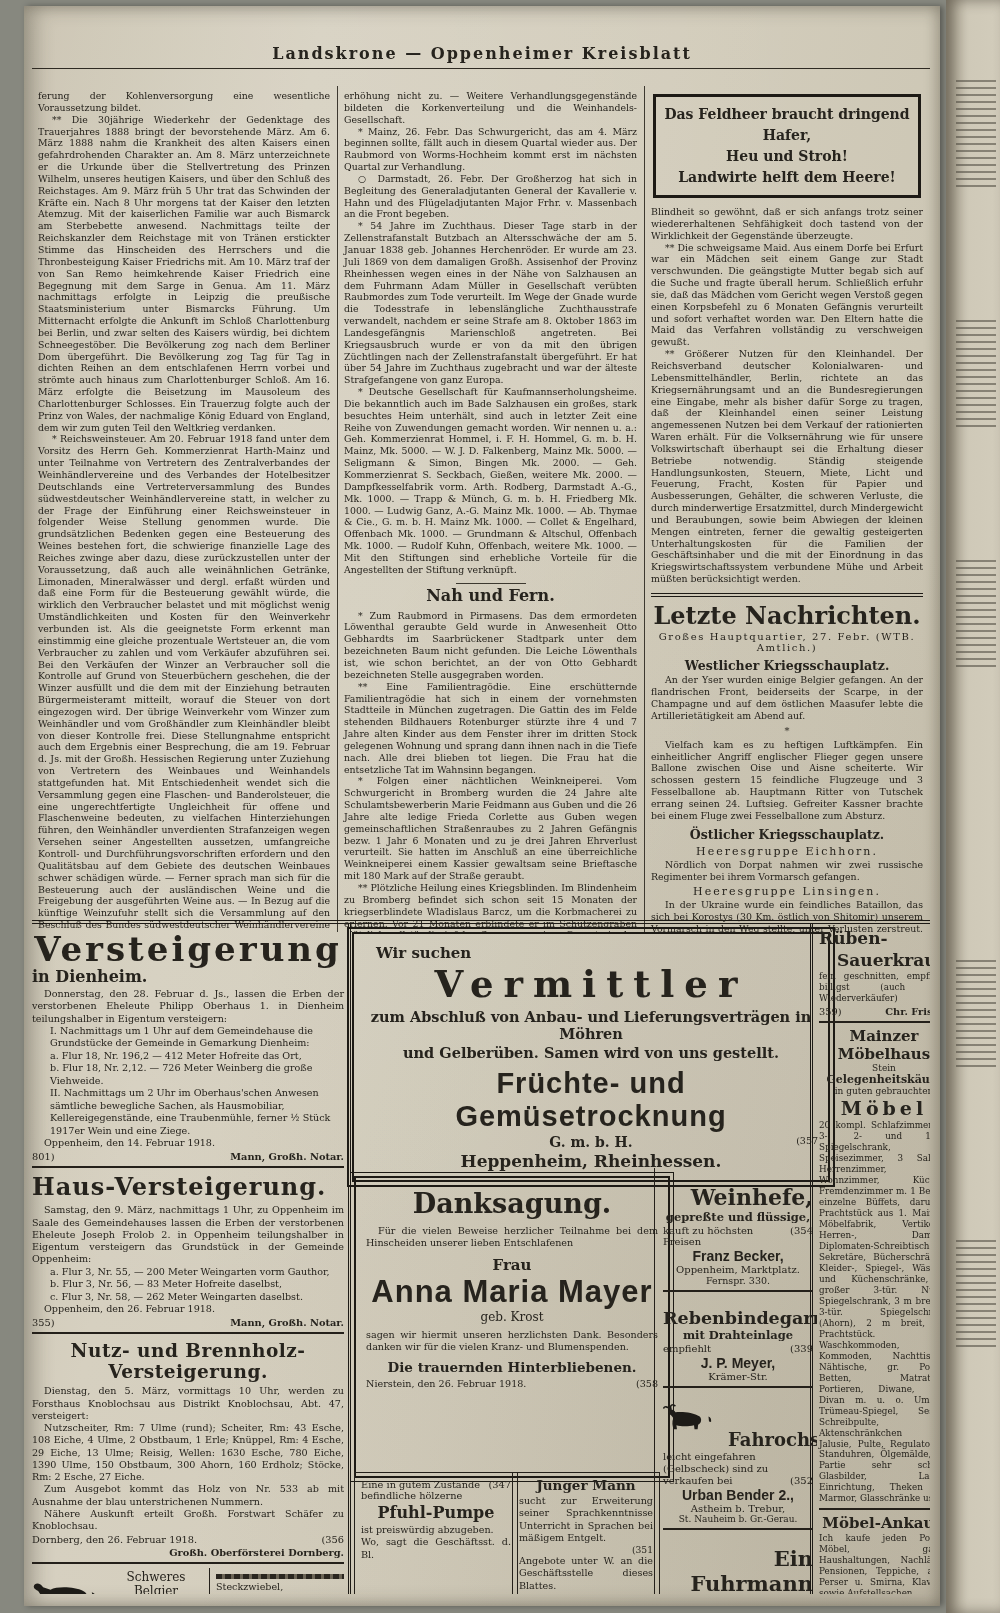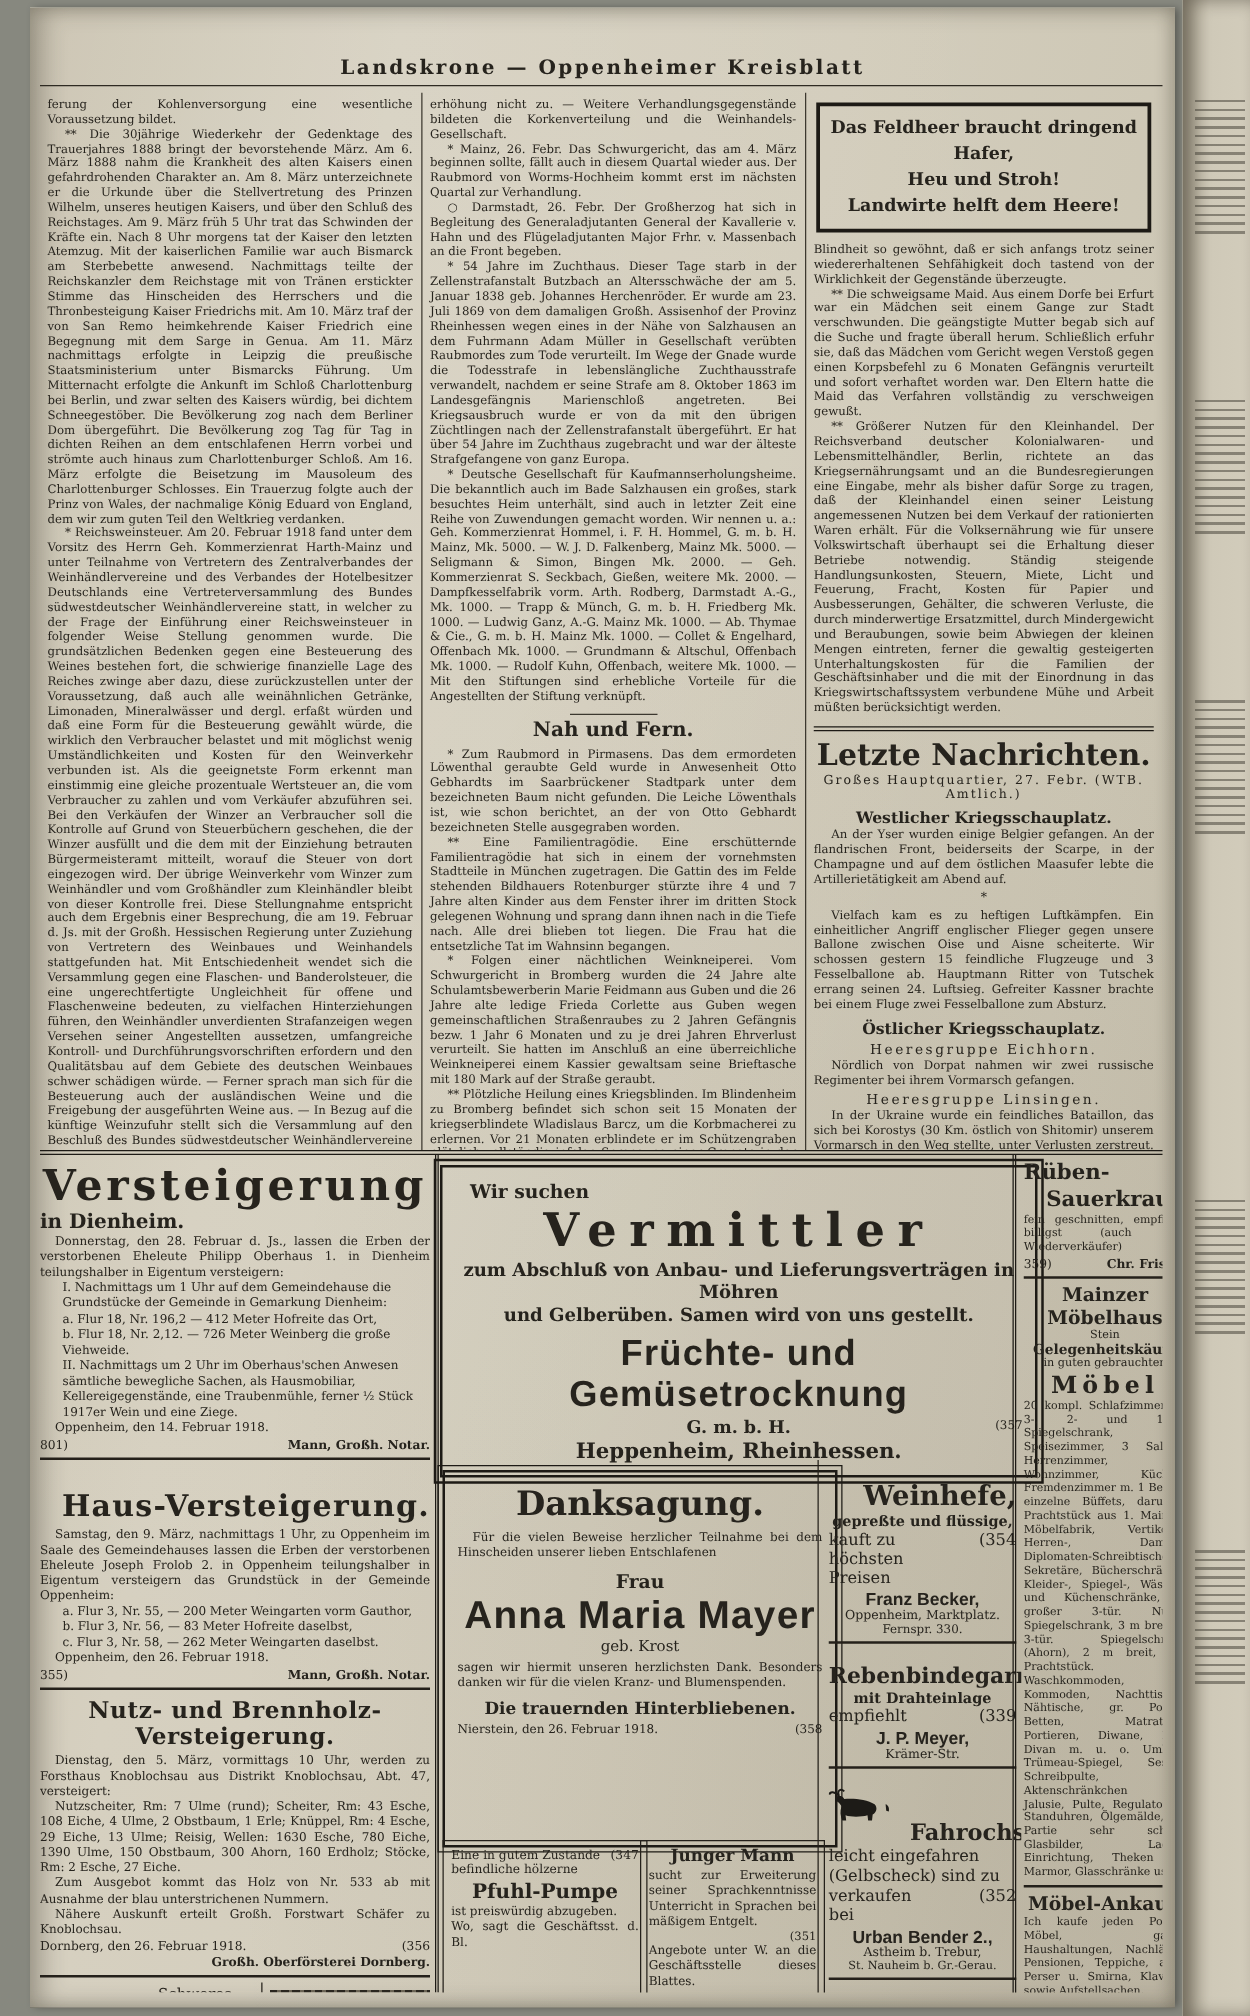--- a/index.html
+++ b/index.html
@@ -10,21 +10,21 @@
       radial-gradient(ellipse at 80% 90%, rgba(90,80,60,.12), rgba(0,0,0,0) 55%),
       linear-gradient(100deg,#c9c2af 0%,#d6d0c0 25%,#d3cdbc 55%,#cdc7b5 80%,#c3bcaa 100%);
     box-shadow:inset 10px 0 20px rgba(40,35,25,.30), inset -5px 0 12px rgba(40,35,25,.22), 3px 0 6px rgba(0,0,0,.35);}
   .page2{position:absolute;left:946px;top:0;width:54px;height:1613px;background:linear-gradient(90deg,#b5ae9b,#cfc9b8 40%,#d2ccbb);
     box-shadow:inset 8px 0 14px rgba(30,25,15,.45);}
   .page2 .frag{position:absolute;left:10px;right:4px;height:110px;
     background:repeating-linear-gradient(180deg,#4a463c 0 2px,transparent 2px 7px);opacity:.55;}
   .masthead{position:absolute;top:38px;left:0;width:100%;text-align:center;font-weight:bold;
     font-size:16px;letter-spacing:2px;}
   .mastrule{position:absolute;top:62px;left:8px;right:10px;border-top:1.5px solid #2e2a22;}
-  .main{position:absolute;top:68px;left:8px;right:10px;height:846px;display:flex;overflow:hidden;}
+  .main{position:absolute;top:80px;left:8px;right:10px;height:846px;display:flex;overflow:hidden;}
   .col{overflow:hidden;padding:4px 7px 0 6px;}
   .col + .col{border-left:1px solid #3c382f;}
   .c1{width:292px;} .c2{width:293px;} .c3{flex:1;}
   .col p{margin:0;text-indent:14px;font-size:9.4px;line-height:1.26;text-align:justify;}
   .col p.ni{text-indent:0;}
   .secrule{width:70px;margin:7px auto 2px;border-top:1px solid #3c382f;}
   .nahfern{text-align:center;font-weight:bold;font-size:16px;margin:2px 0 5px;}
   .appeal{border:3px solid #1d1a15;margin:4px 2px 8px 2px;padding:7px 4px;text-align:center;
     font-weight:bold;font-size:14px;line-height:1.5;}
   .news{border-top:4px double #1d1a15;margin-top:8px;padding-top:4px;}
@@ -33,21 +33,21 @@
   .dateline{font-size:10px;letter-spacing:1.6px;text-align:center;margin:2px 0;}
   .warsec{text-align:center;font-weight:bold;font-size:12.5px;margin:5px 0 1px;}
   .warsub{text-align:center;font-size:11px;letter-spacing:2px;margin:3px 0 1px;}
   .starsep{text-align:center;font-size:10px;margin:3px 0;}
   .ads{position:absolute;top:914px;left:8px;right:10px;bottom:12px;border-top:4px double #1d1a15;overflow:hidden;}
   .adblock{position:absolute;overflow:hidden;}
   .leftads{left:0;top:0;width:312px;height:100%;border-right:3px double #1d1a15;padding-right:4px;}
   .adsep{border-top:2px solid #24201a;margin:4px 0 4px;}
   .auct-title{text-align:center;font-weight:bold;font-size:34px;letter-spacing:3px;line-height:1;margin:8px 0 0;}
   .auct-sub{text-align:left;font-weight:bold;font-size:16px;margin:1px 0 2px;}
-  .auct-title2{text-align:right;font-weight:bold;font-size:24px;letter-spacing:1px;margin:22px 0 3px;}
+  .auct-title2{text-align:left;font-weight:bold;font-size:24px;letter-spacing:1px;margin:4px 0 3px;}
   .auct-title3{text-align:center;font-weight:bold;font-size:18.5px;letter-spacing:.5px;margin:6px 0 3px;}
   .adtext{font-size:9.6px;line-height:1.28;text-align:justify;margin:0;}
   .adtext.ind{text-indent:12px;}
   .aditem{font-size:9.6px;line-height:1.3;margin:0 0 0 18px;}
   .adfoot{display:flex;justify-content:space-between;font-size:9.8px;margin-top:2px;}
   .adfoot .r{font-weight:bold;}
   .botrow{display:flex;margin-top:4px;}
   .horsead{width:172px;border-right:1.5px solid #24201a;padding:2px 5px 0 0;font-size:9.5px;text-align:center;}
   .horsead .t1{font-size:12px;}
   .seedsad{flex:1;padding:4px 0 0 6px;font-size:9.3px;}
@@ -71,21 +71,21 @@
   .dank-geb{text-align:center;font-size:12px;margin:0 0 5px;}
   .dank-close{text-align:center;font-weight:bold;font-size:13.5px;margin:6px 0 3px;}
   .dank-foot{display:flex;justify-content:space-between;font-size:9.6px;}
   .pumpe{left:322px;top:548px;width:150px;height:130px;border:1.5px solid #24201a;padding:4px 6px;font-size:9.3px;}
   .pumpe .t{text-align:center;font-weight:bold;font-size:16px;margin:2px 0;}
   .jmann{left:480px;top:548px;width:134px;height:130px;padding:4px 6px;font-size:9.2px;border:1.5px solid #24201a;}
   .jmann .t{text-align:center;font-weight:bold;font-size:13.5px;margin:0 0 2px;}
   .weinstack{left:622px;top:244px;width:150px;height:436px;border-left:1.5px solid #24201a;padding:0 4px 0 8px;}
   .ws .t{text-align:right;font-weight:bold;font-size:22px;margin:16px 0 0;}
   .ws .s{text-align:center;font-weight:bold;font-size:11.5px;margin:0;}
-  .ws .b{font-size:13px;margin:1px 0;display:flex;justify-content:space-between;gap:33px;}
+  .ws .b{font-size:10px;margin:1px 0;display:flex;justify-content:space-between;gap:33px;}
   .ws .nm{text-align:center;font-weight:bold;font-family:"Liberation Sans",sans-serif;font-size:14px;margin:1px 0 0;}
   .ws .ad2{text-align:center;font-size:10px;margin:0;}
   .ws .tel{text-align:center;font-size:9.5px;margin:0 0 3px;}
   .oxline{display:flex;align-items:center;gap:3px;}
   .farright{left:778px;top:0;width:130px;height:100%;border-left:3px double #1d1a15;padding:2px 0 0 6px;}
   .fr .t{font-weight:bold;font-size:17px;margin:2px 0 0;}
   .fr .t-ind{margin-left:18px;}
   .fr .b{font-size:8.8px;line-height:1.25;margin:1px 0;text-align:justify;}
   .fr .big{text-align:center;font-weight:bold;font-size:19px;letter-spacing:4px;margin:1px 0;}
   .fr .ctr{text-align:center;}

